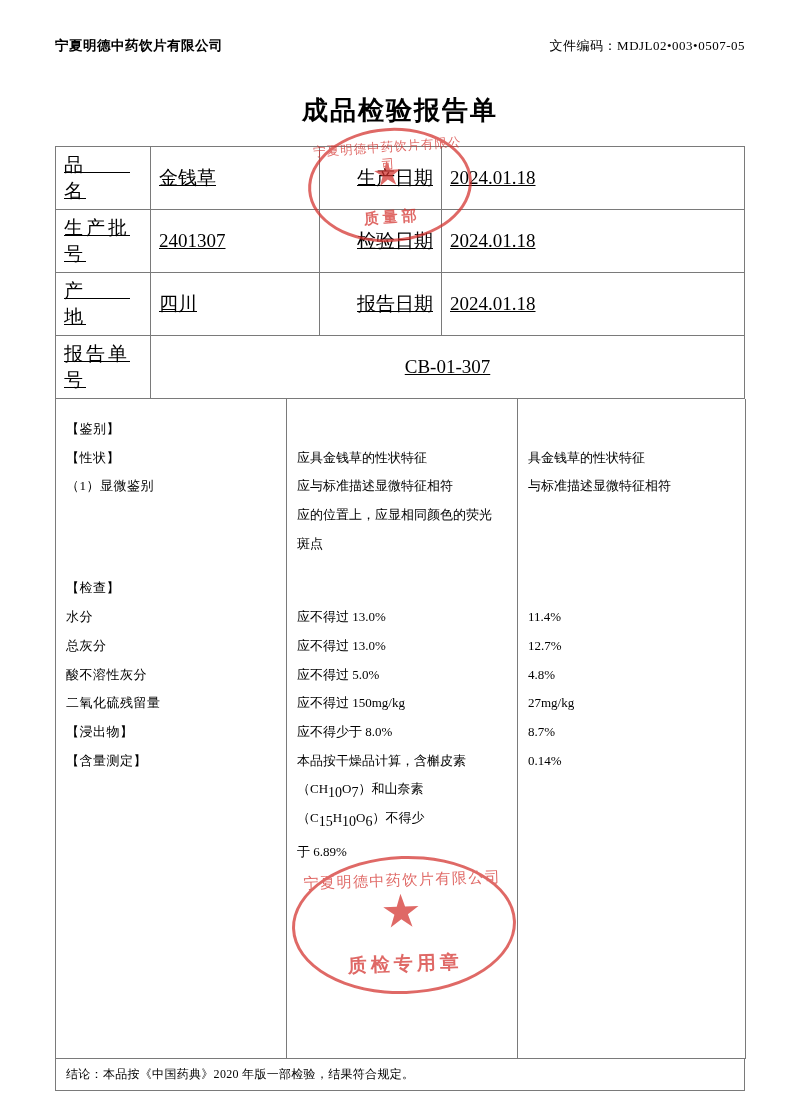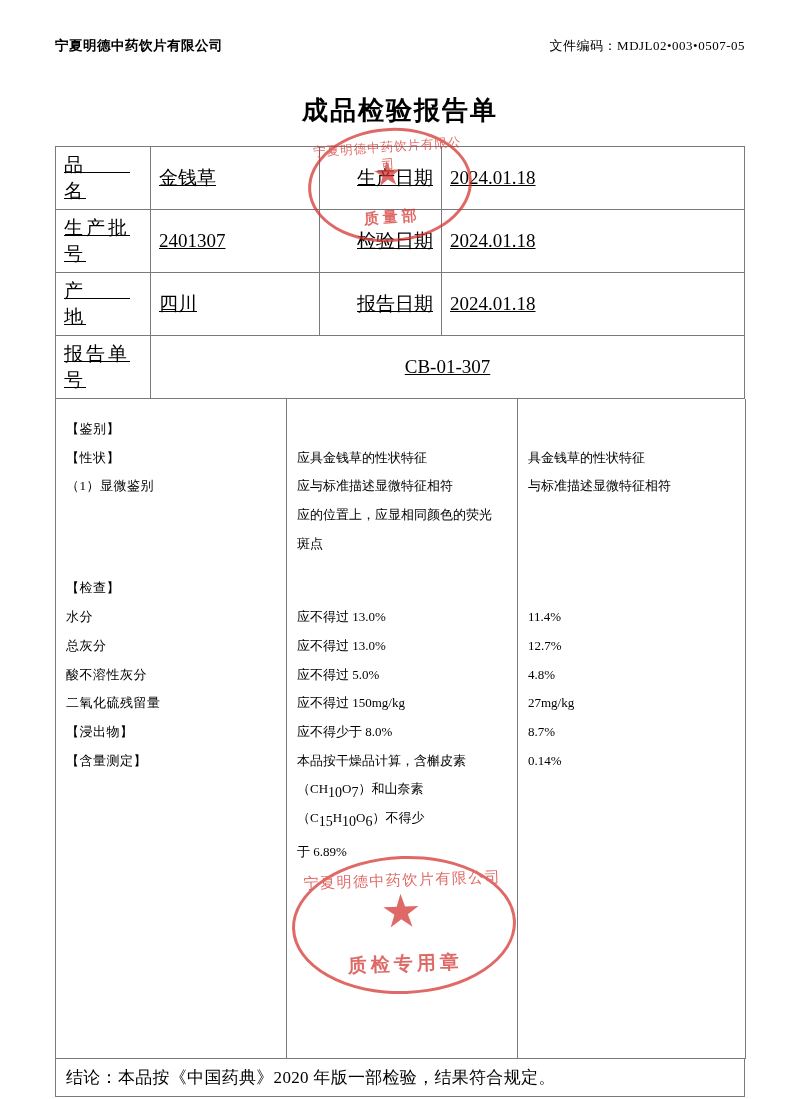--- a/index.html
+++ b/index.html
@@ -98,21 +98,21 @@
   .col-a { letter-spacing: .5px; }
   .justify { text-align: justify; text-justify: inter-ideograph; }
   .blankrow td { height: 16px; padding: 0; }
   .tallrow td { height: 24px; padding-top: 2px; padding-bottom: 2px; }
   .fillrow td { height: 186px; }
 
   
   .conclusion {
     border: 1px solid #7a7a7a;
     border-top: none;
-    font-size: 17px;
+    font-size: 12px;
     padding: 7px 10px;
     letter-spacing: .3px;
   }
   
   .signatures {
     display: flex;
     font-size: 13.5px;
     margin-top: 8px;
     padding-left: 8px;
     height: 48px;

